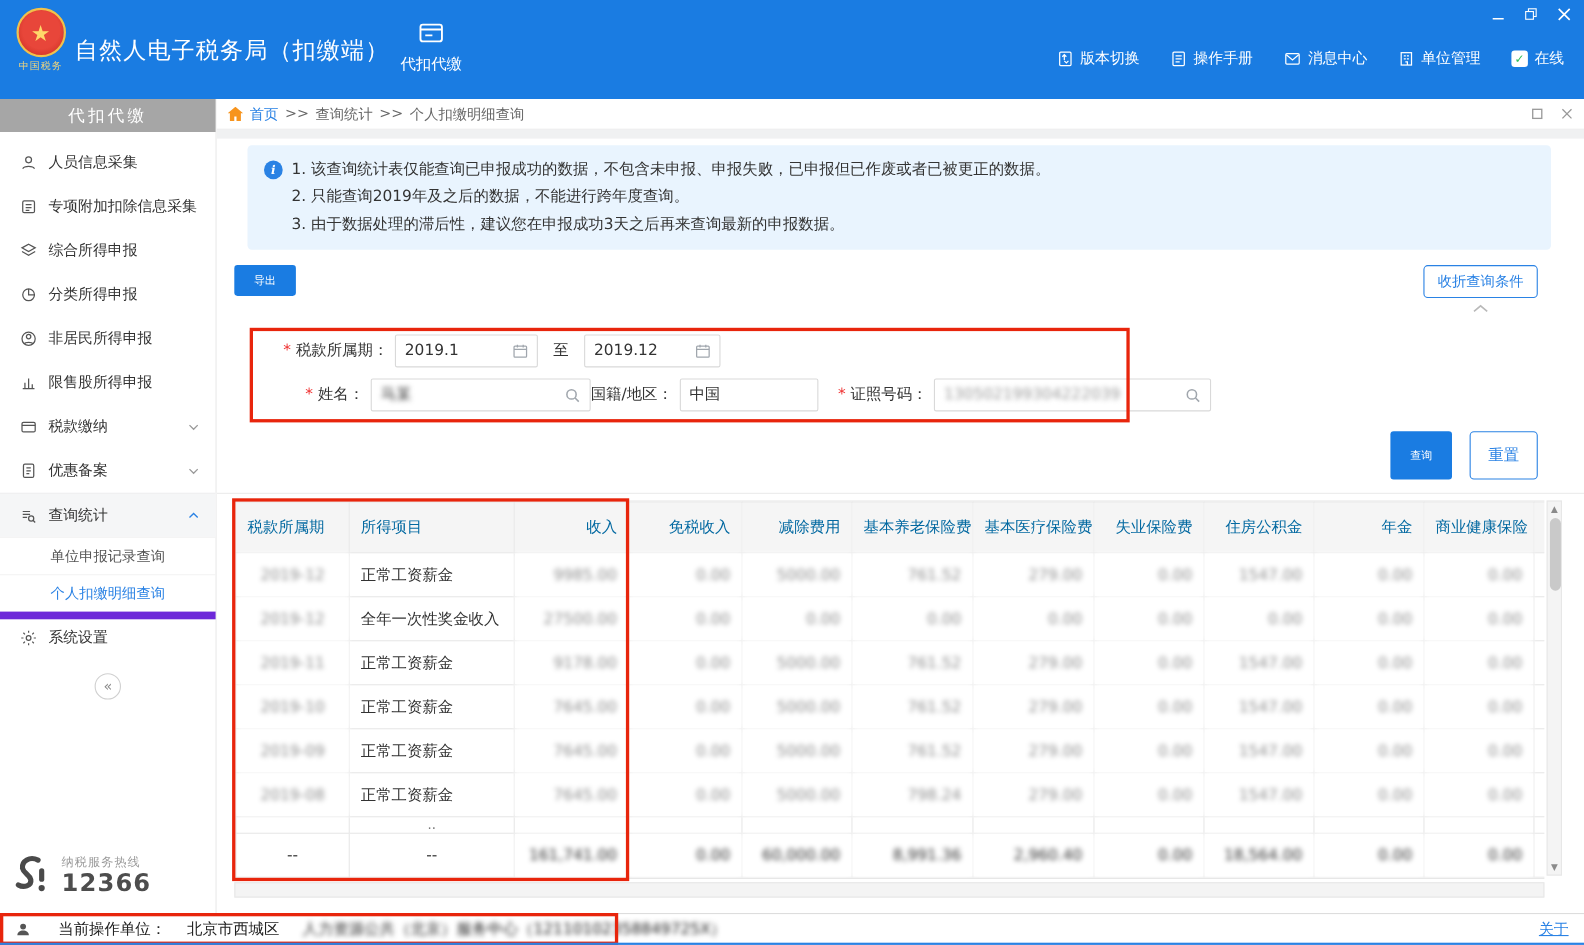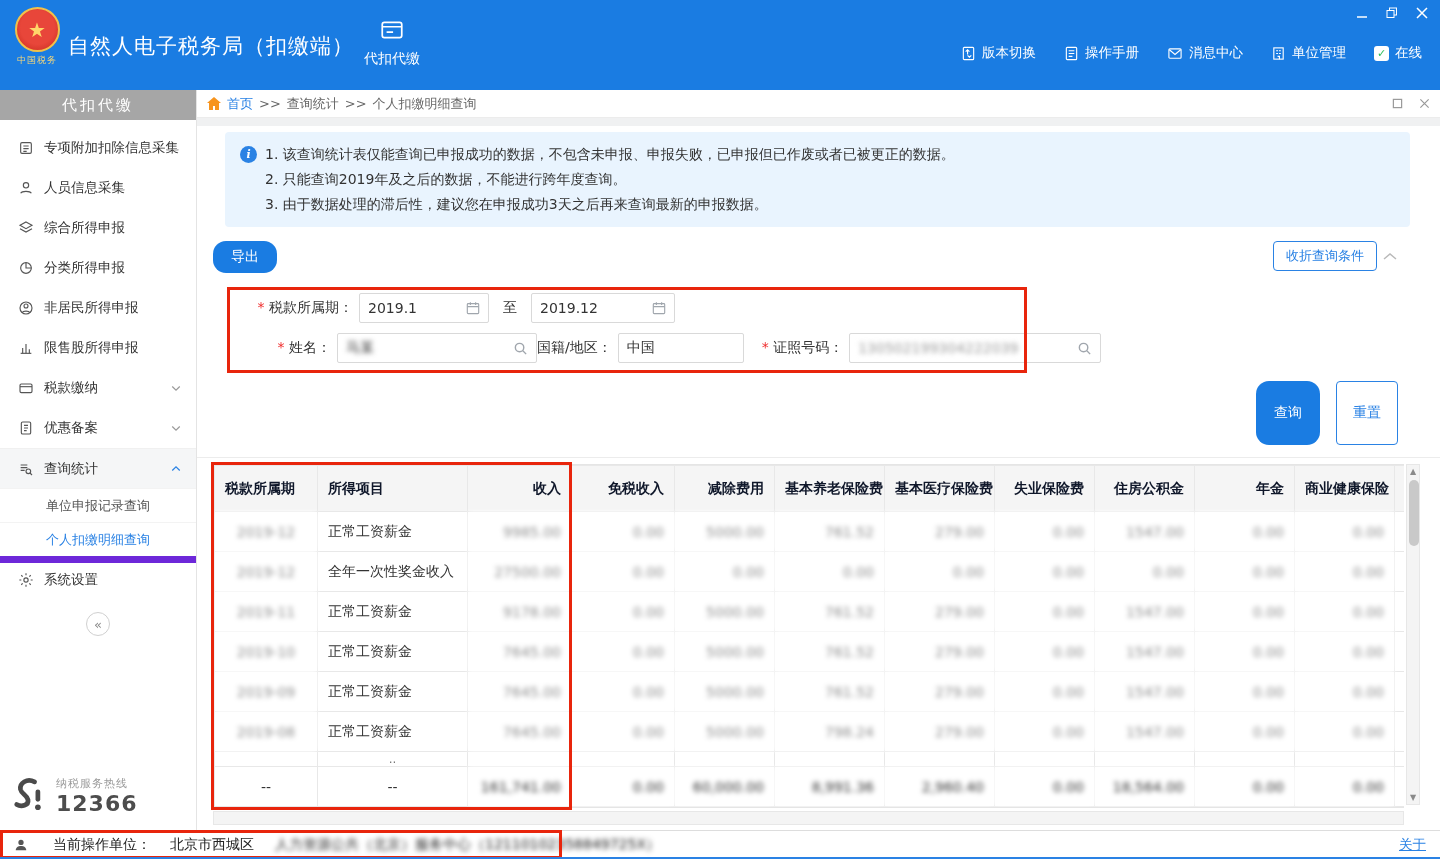--- a/index.html
+++ b/index.html
@@ -43,58 +43,58 @@
 .breadcrumb-bar{height:28px;background:#fff;border-bottom:1px solid #ececec;display:flex;align-items:center;padding:0 10px;font-size:13px;color:#666;gap:6px}
 .bc-home{color:#2a82e4}
 .bc-controls{margin-left:auto;display:flex;gap:16px;color:#888;align-items:center}
 .gray-gap{height:8px;background:#f0f1f2}
 .content{position:absolute;top:36px;left:0;right:0;bottom:0;padding:6px 20px 0 16px;overflow:hidden;color:#333}
 
 .notice{margin:0 10px 0 12px;background:#e9f4fe;border-radius:4px;padding:10px 14px 10px 40px;position:relative;font-size:14px;line-height:25px;color:#333}
 .info-badge{position:absolute;left:15px;top:14px;width:17px;height:17px;border-radius:50%;background:#2a82e4;color:#fff;font-size:11px;font-style:italic;font-weight:bold;display:flex;align-items:center;justify-content:center;font-family:"DejaVu Serif",serif}
 
 .toolbar-row{margin-top:14px;display:flex;align-items:flex-start}
-.btn-primary{background:#1a7ce2;color:#fff;border:none;border-radius:13px;padding:7px 18px;font-size:14px}
+.btn-primary{background:#1a7ce2;color:#fff;border:none;border-radius:3px;padding:7px 18px;font-size:10px}
 .btn-outline{background:#fff;color:#2a82e4;border:1px solid #2a82e4;border-radius:4px;padding:5px 12px;font-size:13px}
-.collapse-query-wrap{margin-left:auto;margin-right:22px;display:flex;flex-direction:row;align-items:center;gap:5px}
+.collapse-query-wrap{margin-left:auto;margin-right:22px;display:flex;flex-direction:column;align-items:center;gap:5px}
 
 .query-form{position:relative;margin-top:12px;padding:6px 0 10px}
 .form-row{display:flex;align-items:center;height:34px}
 .form-row + .form-row{margin-top:6px}
 .f-label{font-size:14px;color:#333;text-align:right;white-space:nowrap}
 .req::before{content:"* ";color:#ef2d2d}
 .lbl-period{width:140px}
 .lbl-name{width:118px}
 .to-sep{margin:0 14px;font-size:14px}
 .input{height:30px;border:1px solid #d9d9d9;border-radius:2px;display:flex;align-items:center;padding:0 8px;font-size:14px;color:#333;background:#fff;gap:6px}
 .input .val{flex:1;white-space:nowrap;overflow:hidden}
 .input .icon{color:#a0a6ad;display:flex}
 .inp-from{width:130px;margin-left:6px}
-.inp-to{width:144px}
+.inp-to{width:124px}
 .inp-name{width:200px;margin-left:6px}
 .lbl-nat{}
 .inp-nat{width:126px;margin-left:6px}
 .lbl-id{margin-left:18px}
 .inp-id{width:252px;margin-left:6px}
 .blur{filter:blur(2.5px)}
 .txt-gray{color:#9b9b9b}
 
 .action-row{display:flex;justify-content:flex-end;gap:16px;margin:6px 22px 12px 0}
 .divider{border-top:1px solid #ececec;margin:0 -20px 0 -16px}
 
 .tabs{display:flex;gap:34px;margin:8px 0 0 12px}
 .tab{font-size:14.5px;color:#333;padding:0 3px 9px;border-bottom:2px solid #cfcfcf}
 .tab.active{color:#2a82e4;border-bottom-color:#2a82e4}
 
 
 .table-zone{position:relative;margin-top:6px;padding-right:16px}
 .table-wrap{overflow:hidden;border:1px solid #e5e5e5;border-right:none}
 table{border-collapse:collapse;table-layout:fixed;width:1240px;font-size:14px}
 th,td{border:1px solid #e8e8e8;overflow:hidden;white-space:nowrap}
-thead th{background:#f5f5f5;height:46px;font-weight:bold;color:#0f172a;padding:0 10px}
+thead th{background:#f5f5f5;height:46px;font-weight:normal;color:#0369a1;padding:0 10px}
 tbody td{height:40px;padding:0 10px;background:#fff}
 .al{text-align:left}.ar{text-align:right}.ac{text-align:center}
 .num{color:#8f8f8f}
 .more-row td{height:15px;font-size:12px;color:#777;padding:0 10px}
 .total-row td{height:40px;color:#333}
 
 .v-scroll{position:absolute;right:0;top:0;bottom:20px;width:14px;background:#f4f4f4;border:1px solid #e7e7e7;display:flex;flex-direction:column;align-items:center;justify-content:space-between;padding:2px 0;font-size:8px;color:#8a8a8a}
 .v-thumb{position:absolute;top:15px;left:1.5px;width:10px;height:66px;background:#c9c9c9;border-radius:5px}
 .h-scroll{position:relative;margin-top:3px;height:14px;background:#f4f4f4;border:1px solid #e7e7e7}
 
@@ -190,34 +190,34 @@
       </span>
     </div>
   </div>
 
   <div class="sidebar">
     <div class="sidebar-title">代扣代缴</div>
     <div class="menu">
       <div class="menu-item clickable">
         <span class="mi">
             <svg width="16" height="16" viewBox="0 0 24 24" fill="none" stroke="currentColor" stroke-width="1.7">
+              <circle cx="12" cy="8" r="4"></circle>
+              <path d="M4 20c2-4 14-4 16 0"></path>
+            </svg>
+          </span>
+        <span>人员信息采集</span>
+      </div>
+      <div class="menu-item clickable">
+        <span class="mi">
+            <svg width="16" height="16" viewBox="0 0 24 24" fill="none" stroke="currentColor" stroke-width="1.7">
               <rect x="4" y="4" width="16" height="16" rx="2"></rect>
               <path d="M8 9h8M8 13h8M8 17h5"></path>
             </svg>
           </span>
         <span>专项附加扣除信息采集</span>
-      </div>
-      <div class="menu-item clickable">
-        <span class="mi">
-            <svg width="16" height="16" viewBox="0 0 24 24" fill="none" stroke="currentColor" stroke-width="1.7">
-              <circle cx="12" cy="8" r="4"></circle>
-              <path d="M4 20c2-4 14-4 16 0"></path>
-            </svg>
-          </span>
-        <span>人员信息采集</span>
       </div>
       <div class="menu-item clickable">
         <span class="mi">
             <svg width="16" height="16" viewBox="0 0 24 24" fill="none" stroke="currentColor" stroke-width="1.7">
               <path d="M12 3l9 5-9 5-9-5z"></path>
               <path d="M3 13l9 5 9-5"></path>
             </svg>
           </span>
         <span>综合所得申报</span>
       </div>
@@ -419,21 +419,21 @@
                   <path d="M10.5 10.5L14 14"></path>
                 </svg>
               </span>
           </span>
         </div>
         <div class="anno anno1"></div>
       </div>
 
       <div class="action-row">
         <button class="btn-primary clickable">查询</button>
-        <button class="btn-outline clickable" style="font-size:14px;padding:22px 16px">重置</button>
+        <button class="btn-outline clickable" style="font-size:14px;padding:12px 16px">重置</button>
       </div>
 
       <div class="divider"></div>
 
 
       <div class="table-zone">
         <div class="table-wrap">
           <table id="sum-table">
               <colgroup>
                 <col style="width: 103px;">

